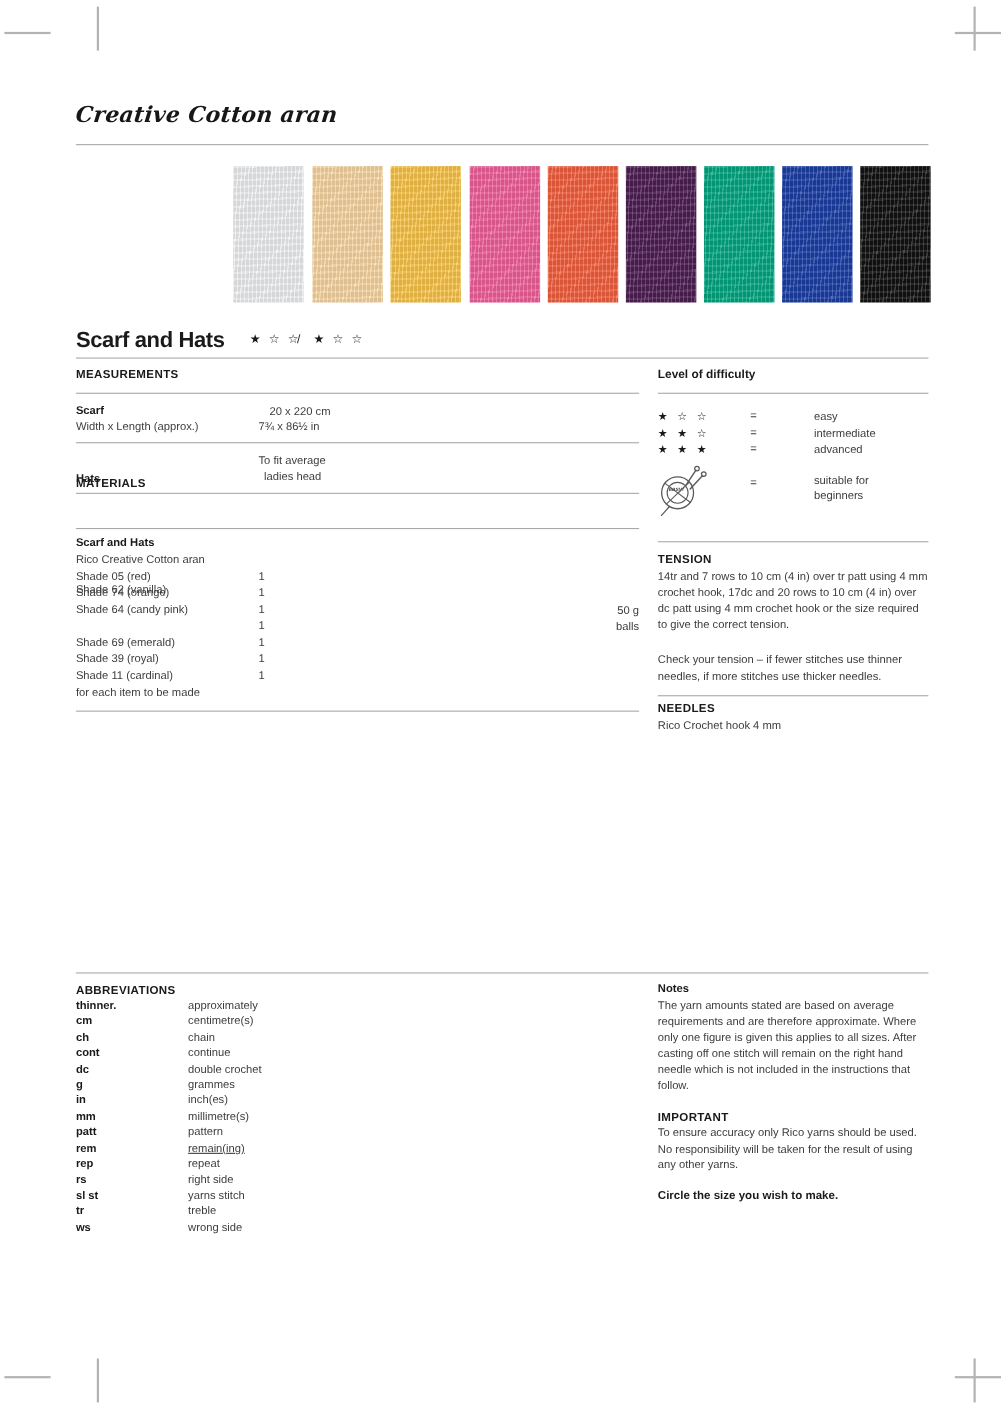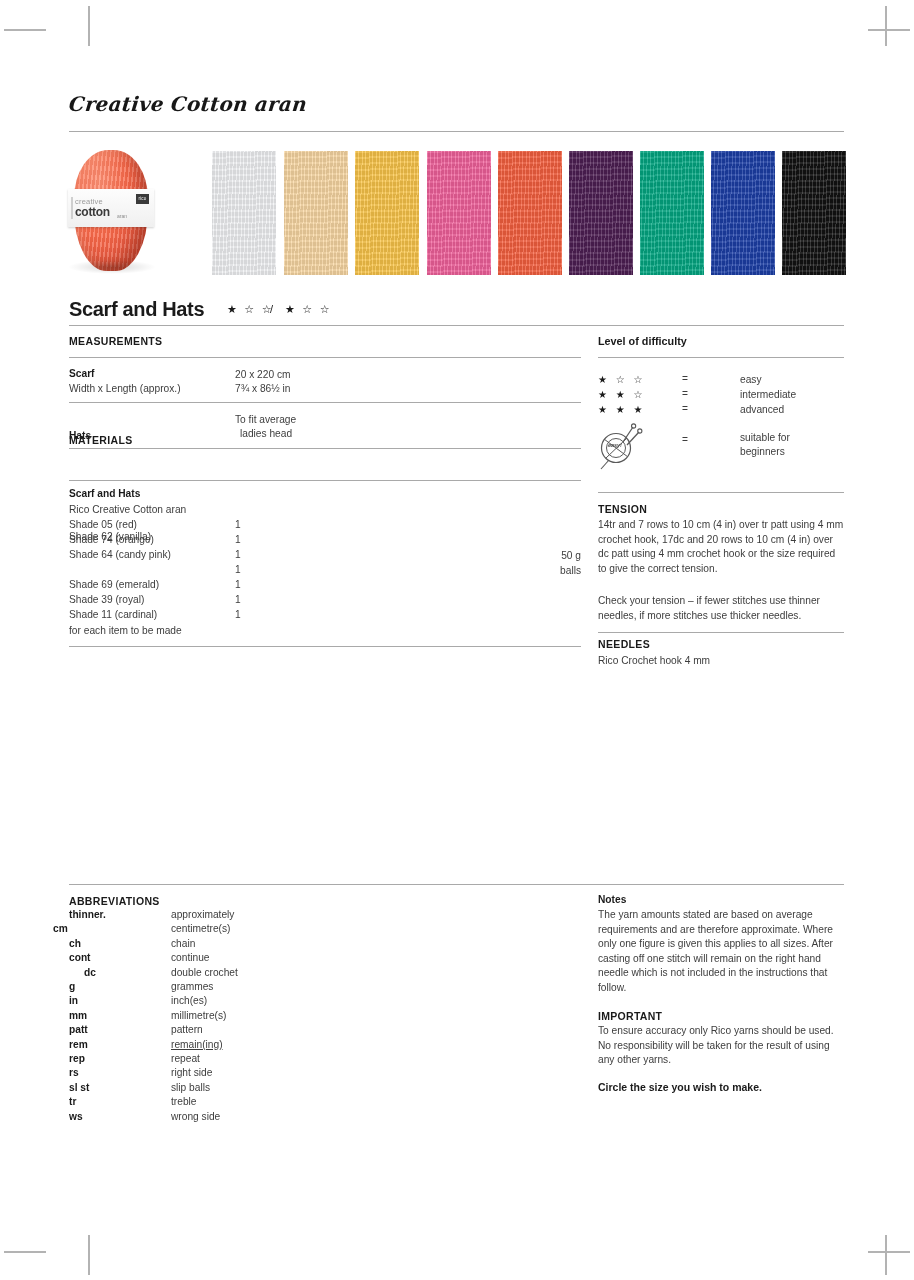--- a/index.html
+++ b/index.html
@@ -105,30 +105,20 @@
   <div class="crop v" style="left:885px; top:6px;"></div>
   <div class="crop h" style="left:868px; top:29px;"></div>
   <div class="crop v" style="left:88px;  top:1235px;"></div>
   <div class="crop h" style="left:4px;   top:1251px;"></div>
   <div class="crop v" style="left:885px; top:1235px;"></div>
   <div class="crop h" style="left:868px; top:1251px;"></div>
 
   <div class="brand">Creative Cotton aran</div>
   <div class="rule" style="left:69px;top:131px;width:775px;"></div>
 
-  <div class="ballwrap">
-    <div class="ball"></div>
-    <div class="bandlabel">
-      <div class="lbl-bar"></div>
-      <div class="lbl-logo">rico</div>
-      <div class="lbl-creative">creative</div>
-      <div class="lbl-cotton">cotton</div>
-      <div class="lbl-aran">aran</div>
-    </div>
-  </div>
 
   <div id="swatch-row">
       <div class="swatch" style="left: 212px; background: repeating-linear-gradient(92deg, rgba(255, 255, 255, 0.16) 0px, rgba(255, 255, 255, 0.16) 1px, rgba(0, 0, 0, 0.07) 1px, rgba(0, 0, 0, 0.07) 3.5px), repeating-linear-gradient(178deg, rgba(255, 255, 255, 0.1) 0px, rgba(255, 255, 255, 0.1) 2px, rgba(0, 0, 0, 0.05) 2px, rgba(0, 0, 0, 0.05) 6px), rgb(242, 243, 245);"></div>
       <div class="swatch" style="left: 284px; background: repeating-linear-gradient(92deg, rgba(255, 255, 255, 0.16) 0px, rgba(255, 255, 255, 0.16) 1px, rgba(0, 0, 0, 0.07) 1px, rgba(0, 0, 0, 0.07) 3.5px), repeating-linear-gradient(178deg, rgba(255, 255, 255, 0.1) 0px, rgba(255, 255, 255, 0.1) 2px, rgba(0, 0, 0, 0.05) 2px, rgba(0, 0, 0, 0.05) 6px), rgb(251, 217, 164);"></div>
       <div class="swatch" style="left: 355px; background: repeating-linear-gradient(92deg, rgba(255, 255, 255, 0.16) 0px, rgba(255, 255, 255, 0.16) 1px, rgba(0, 0, 0, 0.07) 1px, rgba(0, 0, 0, 0.07) 3.5px), repeating-linear-gradient(178deg, rgba(255, 255, 255, 0.1) 0px, rgba(255, 255, 255, 0.1) 2px, rgba(0, 0, 0, 0.05) 2px, rgba(0, 0, 0, 0.05) 6px), rgb(252, 198, 74);"></div>
       <div class="swatch" style="left: 427px; background: repeating-linear-gradient(92deg, rgba(255, 255, 255, 0.16) 0px, rgba(255, 255, 255, 0.16) 1px, rgba(0, 0, 0, 0.07) 1px, rgba(0, 0, 0, 0.07) 3.5px), repeating-linear-gradient(178deg, rgba(255, 255, 255, 0.1) 0px, rgba(255, 255, 255, 0.1) 2px, rgba(0, 0, 0, 0.05) 2px, rgba(0, 0, 0, 0.05) 6px), rgb(242, 97, 156);"></div>
       <div class="swatch" style="left: 498px; background: repeating-linear-gradient(92deg, rgba(255, 255, 255, 0.16) 0px, rgba(255, 255, 255, 0.16) 1px, rgba(0, 0, 0, 0.07) 1px, rgba(0, 0, 0, 0.07) 3.5px), repeating-linear-gradient(178deg, rgba(255, 255, 255, 0.1) 0px, rgba(255, 255, 255, 0.1) 2px, rgba(0, 0, 0, 0.05) 2px, rgba(0, 0, 0, 0.05) 6px), rgb(247, 96, 63);"></div>
       <div class="swatch" style="left: 569px; background: repeating-linear-gradient(92deg, rgba(255, 255, 255, 0.16) 0px, rgba(255, 255, 255, 0.16) 1px, rgba(0, 0, 0, 0.07) 1px, rgba(0, 0, 0, 0.07) 3.5px), repeating-linear-gradient(178deg, rgba(255, 255, 255, 0.1) 0px, rgba(255, 255, 255, 0.1) 2px, rgba(0, 0, 0, 0.05) 2px, rgba(0, 0, 0, 0.05) 6px), rgb(78, 31, 84);"></div>
       <div class="swatch" style="left: 640px; background: repeating-linear-gradient(92deg, rgba(255, 255, 255, 0.16) 0px, rgba(255, 255, 255, 0.16) 1px, rgba(0, 0, 0, 0.07) 1px, rgba(0, 0, 0, 0.07) 3.5px), repeating-linear-gradient(178deg, rgba(255, 255, 255, 0.1) 0px, rgba(255, 255, 255, 0.1) 2px, rgba(0, 0, 0, 0.05) 2px, rgba(0, 0, 0, 0.05) 6px), rgb(3, 168, 131);"></div>
       <div class="swatch" style="left: 711px; background: repeating-linear-gradient(92deg, rgba(255, 255, 255, 0.16) 0px, rgba(255, 255, 255, 0.16) 1px, rgba(0, 0, 0, 0.07) 1px, rgba(0, 0, 0, 0.07) 3.5px), repeating-linear-gradient(178deg, rgba(255, 255, 255, 0.1) 0px, rgba(255, 255, 255, 0.1) 2px, rgba(0, 0, 0, 0.05) 2px, rgba(0, 0, 0, 0.05) 6px), rgb(28, 63, 168);"></div>
@@ -139,21 +129,21 @@
   <div class="stars" style="left:227px;">★ ☆ ☆</div>
   <div class="stars" style="left:270px;letter-spacing:0;">/</div>
   <div class="stars" style="left:285px;">★ ☆ ☆</div>
   <div class="rule" style="left:69px;top:325px;width:775px;"></div>
 
   <div class="sechead" style="left:69px;top:335px;">MEASUREMENTS</div>
   <div class="rule" style="left:69px;top:357px;width:512px;"></div>
 
   <div class="bold" style="left:69px;top:368px;">Scarf</div>
   <div class="txt" style="left:69px;top:382px;">Width x Length (approx.)</div>
-  <div class="txt" style="left:235px;top:368px;">20 x 220 cm</div>
+  <div class="txt" style="left:245px;top:368px;">20 x 220 cm</div>
   <div class="txt" style="left:235px;top:382px;">7¾ x 86½ in</div>
   <div class="rule" style="left:69px;top:402px;width:512px;"></div>
 
   <div class="bold" style="left:69px;top:430px;">Hats</div>
   <div class="txt" style="left:235px;top:413px;">To fit average</div>
   <div class="txt" style="left:240px;top:427px;">ladies head</div>
   <div class="rule" style="left:69px;top:448px;width:512px;"></div>
 
   <div class="sechead" style="left:69px;top:434px;">MATERIALS</div>
   <div class="rule" style="left:69px;top:480px;width:512px;"></div>
@@ -220,44 +210,44 @@
   <div class="rule" style="left:598px;top:632px;width:246px;"></div>
   <div class="sechead" style="left:598px;top:638px;">NEEDLES</div>
   <div class="txt" style="left:598px;top:654px;width:246px;">Rico Crochet hook 4 mm</div>
 
   <div class="rule" style="left:69px;top:884px;width:775px;"></div>
 
   <div class="sechead" style="left:69px;top:895px;">ABBREVIATIONS</div>
   <div id="abbr-list">
       <div class="abbr-k" style="left: 69px; top: 909px;">thinner.</div>
       <div class="abbr-v" style="left: 171px; top: 909px;">approximately</div>
-      <div class="abbr-k" style="left: 53px; top: 923.4px;">cm</div>
+      <div class="abbr-k" style="left: 69px; top: 923.4px;">cm</div>
       <div class="abbr-v" style="left: 171px; top: 923.4px;">centimetre(s)</div>
       <div class="abbr-k" style="left: 69px; top: 937.8px;">ch</div>
       <div class="abbr-v" style="left: 171px; top: 937.8px;">chain</div>
       <div class="abbr-k" style="left: 69px; top: 952.2px;">cont</div>
       <div class="abbr-v" style="left: 171px; top: 952.2px;">continue</div>
-      <div class="abbr-k" style="left: 84px; top: 966.6px;">dc</div>
+      <div class="abbr-k" style="left: 69px; top: 966.6px;">dc</div>
       <div class="abbr-v" style="left: 171px; top: 966.6px;">double crochet</div>
       <div class="abbr-k" style="left: 69px; top: 981px;">g</div>
       <div class="abbr-v" style="left: 171px; top: 981px;">grammes</div>
       <div class="abbr-k" style="left: 69px; top: 995.4px;">in</div>
       <div class="abbr-v" style="left: 171px; top: 995.4px;">inch(es)</div>
       <div class="abbr-k" style="left: 69px; top: 1009.8px;">mm</div>
       <div class="abbr-v" style="left: 171px; top: 1009.8px;">millimetre(s)</div>
       <div class="abbr-k" style="left: 69px; top: 1024.2px;">patt</div>
       <div class="abbr-v" style="left: 171px; top: 1024.2px;">pattern</div>
       <div class="abbr-k" style="left: 69px; top: 1038.6px;">rem</div>
       <div class="abbr-v" style="left: 171px; top: 1038.6px; text-decoration: underline;">remain(ing)</div>
       <div class="abbr-k" style="left: 69px; top: 1053px;">rep</div>
       <div class="abbr-v" style="left: 171px; top: 1053px;">repeat</div>
       <div class="abbr-k" style="left: 69px; top: 1067.4px;">rs</div>
       <div class="abbr-v" style="left: 171px; top: 1067.4px;">right side</div>
       <div class="abbr-k" style="left: 69px; top: 1081.8px;">sl st</div>
-      <div class="abbr-v" style="left: 171px; top: 1081.8px;">slip balls</div>
+      <div class="abbr-v" style="left: 171px; top: 1081.8px;">yarns stitch</div>
       <div class="abbr-k" style="left: 69px; top: 1096.2px;">tr</div>
       <div class="abbr-v" style="left: 171px; top: 1096.2px;">treble</div>
       <div class="abbr-k" style="left: 69px; top: 1110.6px;">ws</div>
       <div class="abbr-v" style="left: 171px; top: 1110.6px;">wrong side</div>
     </div>
 
   <div class="bold" style="left:598px;top:894px;">Notes</div>
   <div class="txt" style="left:598px;top:908px;width:246px;">The yarn amounts stated are based on average requirements and are therefore approximate. Where only one figure is given this applies to all sizes. After casting off one stitch will remain on the right hand needle which is not included in the instructions that follow.</div>
   <div class="bold" style="left:598px;top:1010px;font-size:10.5px;letter-spacing:.3px;">IMPORTANT</div>
   <div class="txt" style="left:598px;top:1024px;width:246px;">To ensure accuracy only Rico yarns should be used. No responsibility will be taken for the result of using any other yarns.</div>

